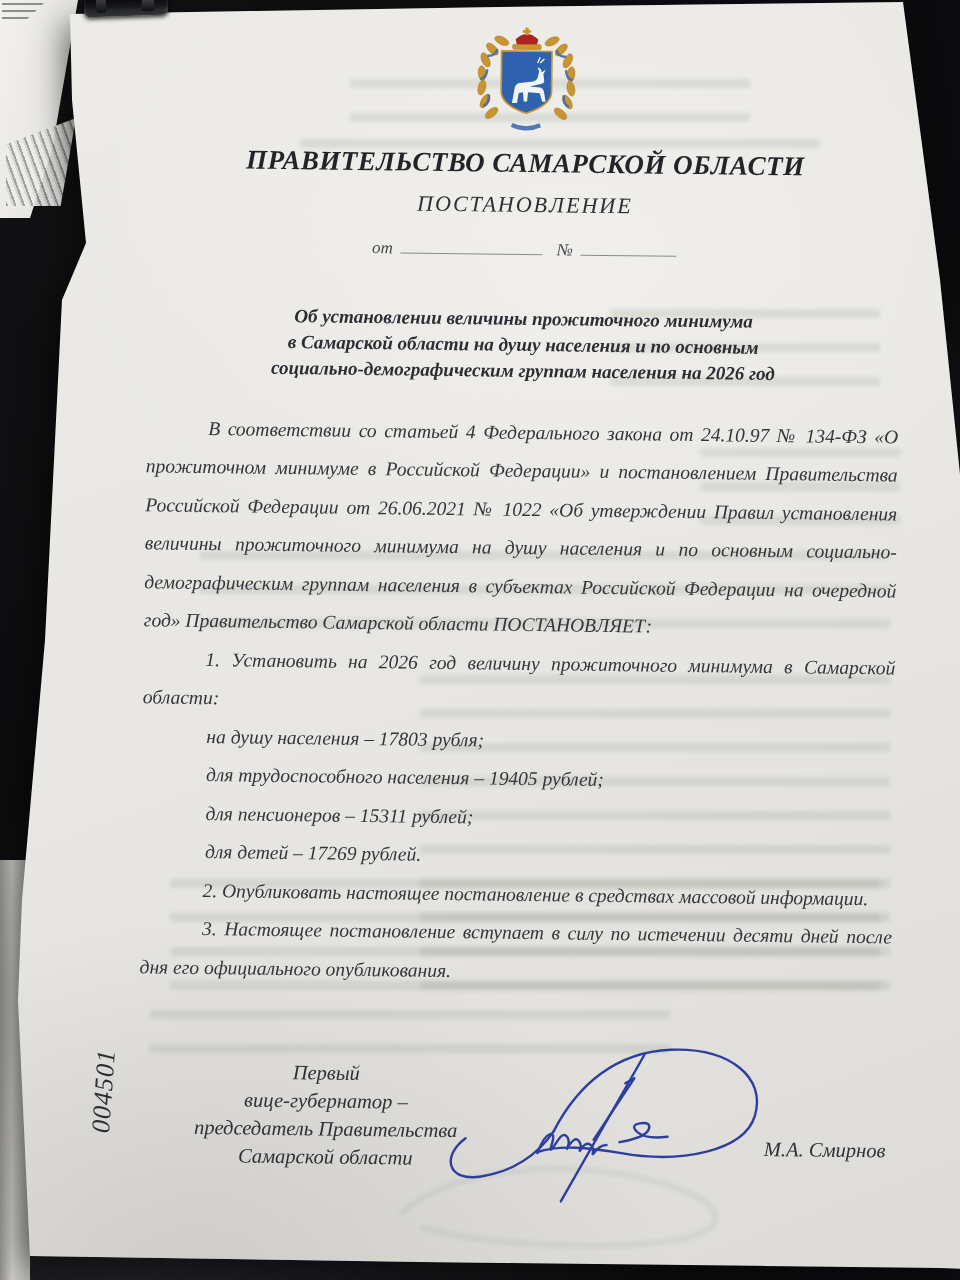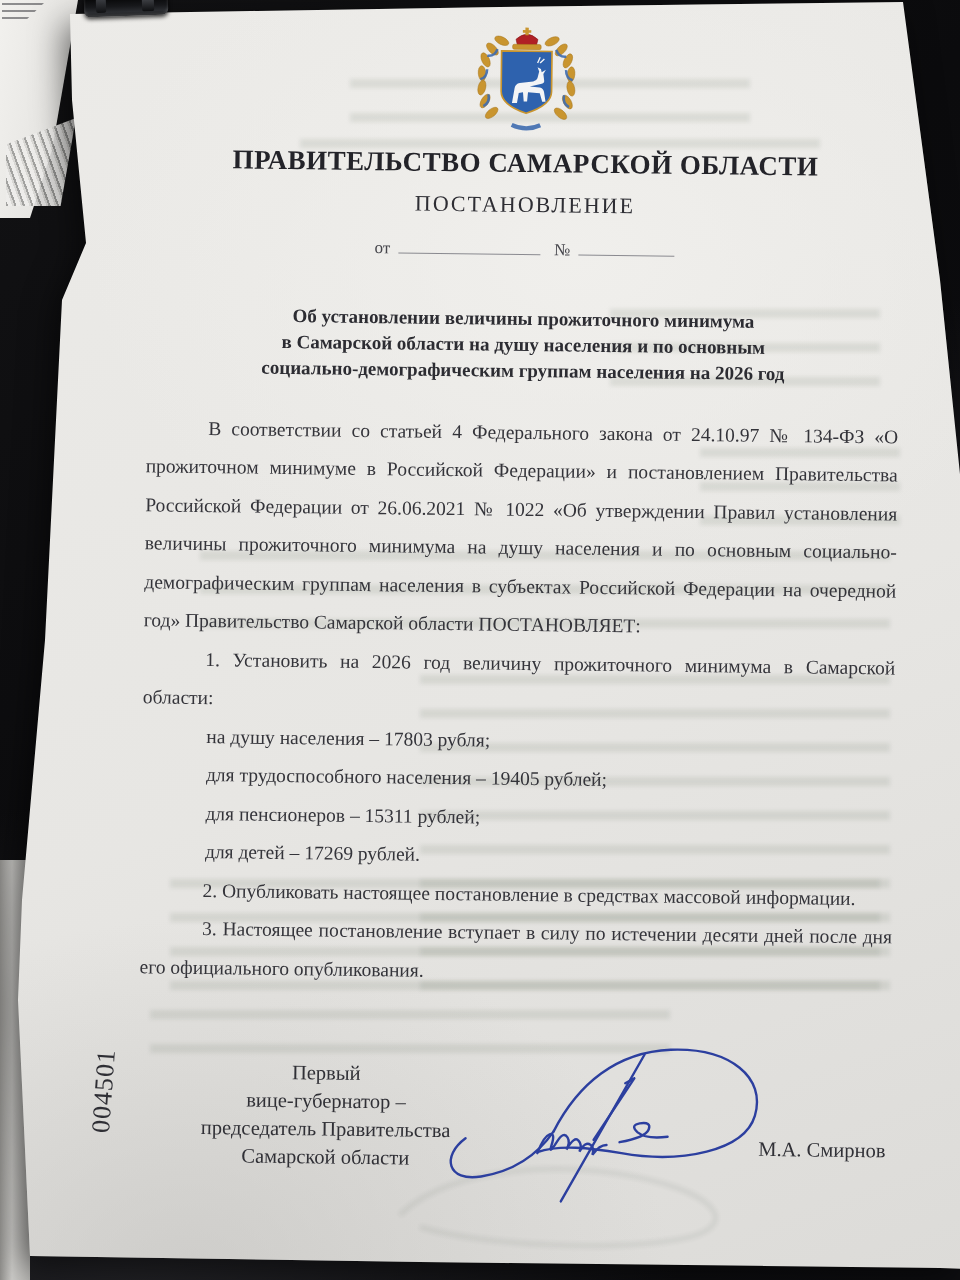--- a/index.html
+++ b/index.html
@@ -31,21 +31,21 @@
   .stack-text-marks{
     position:absolute;left:2px;top:3px;width:42px;height:16px;
     background:repeating-linear-gradient(0deg,rgba(60,60,65,.55) 0 2px,transparent 2px 7px);
     clip-path:polygon(0 0,100% 0,60% 100%,0 100%);
   }
   .stack-sliver{
     position:absolute;left:0;top:860px;width:30px;height:420px;
     background:linear-gradient(90deg,#8e8d8a 0%,#cccbc8 40%,#b5b4b1 100%);
   }
   
-  .sheet-wrap{position:absolute;inset:0;filter:drop-shadow(-6px 10px 16px rgba(0,0,0,.55));}
+  .sheet-wrap{position:absolute;inset:0;filter:drop-shadow(-6px 10px 16px rgba(0,0,0,.55));font-style:italic;}
   .sheet{
     position:absolute;inset:0;
     background:
       radial-gradient(700px 500px at 60% 20%, #f0efec 0%, rgba(240,239,236,0) 70%),
       radial-gradient(800px 600px at 20% 100%, rgba(190,189,186,.55) 0%, rgba(190,189,186,0) 60%),
       linear-gradient(160deg,#ecebe8 0%,#e7e6e3 55%,#dcdbd8 100%);
     clip-path:polygon(70px 14px,500px 7px,903px 2px,940px 280px,975px 620px,1002px 1270px,
                       940px 1268px,420px 1262px,30px 1256px,18px 1000px,22px 900px,
                       45px 640px,62px 300px,86px 243px,72px 100px);
   }

